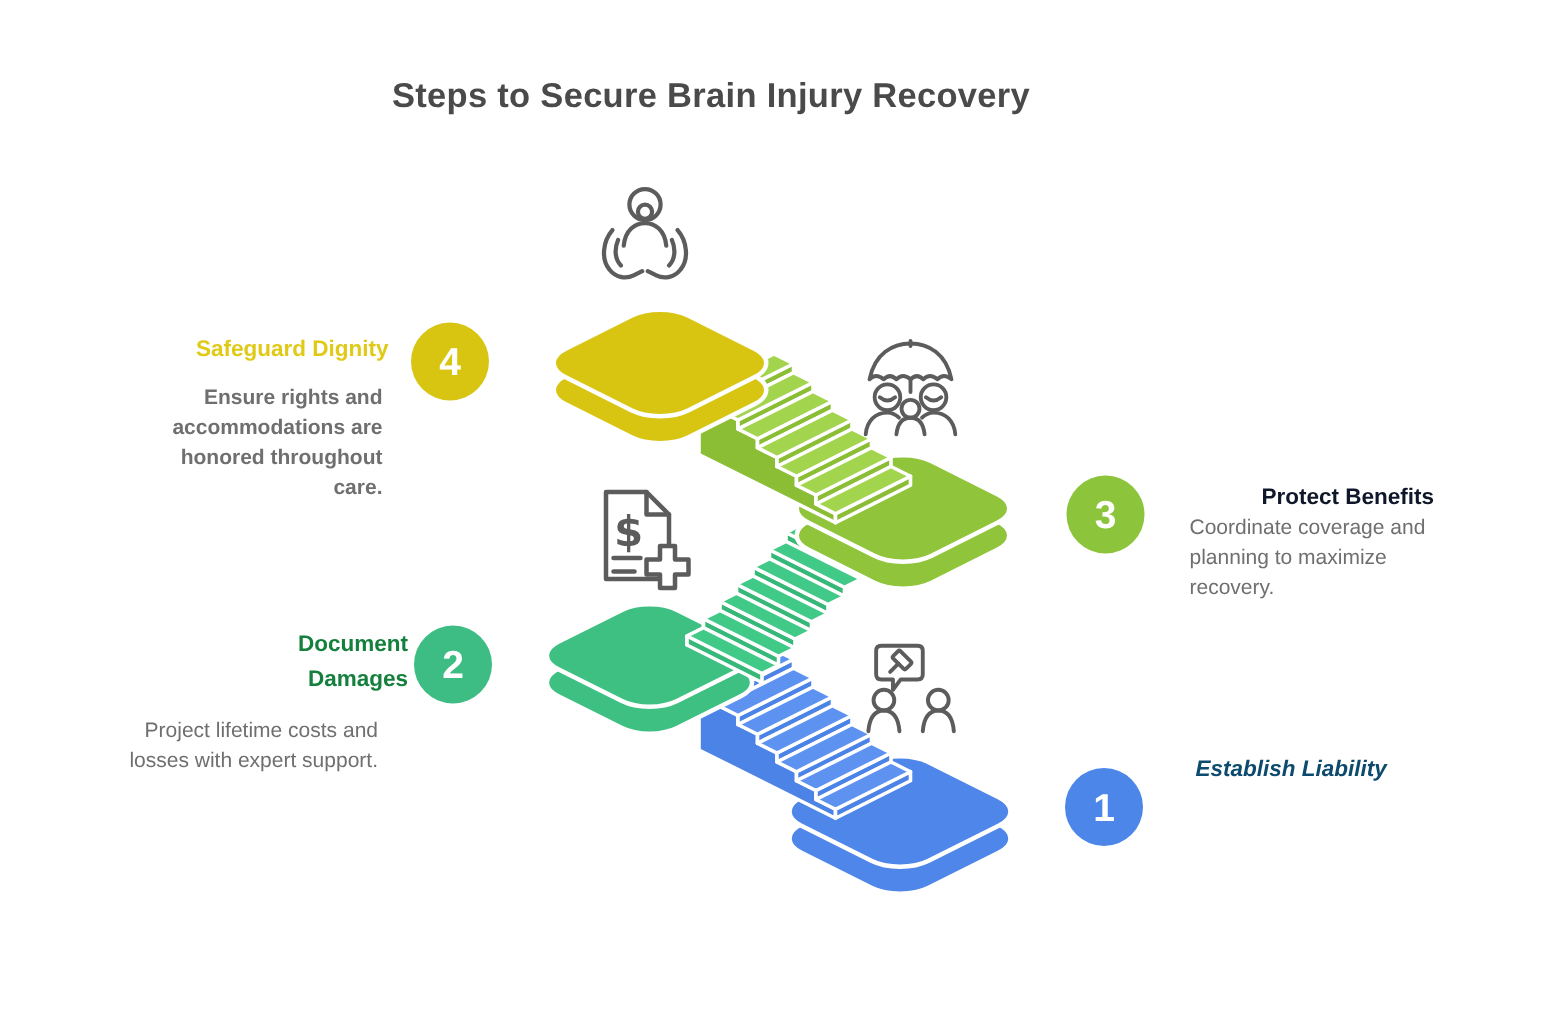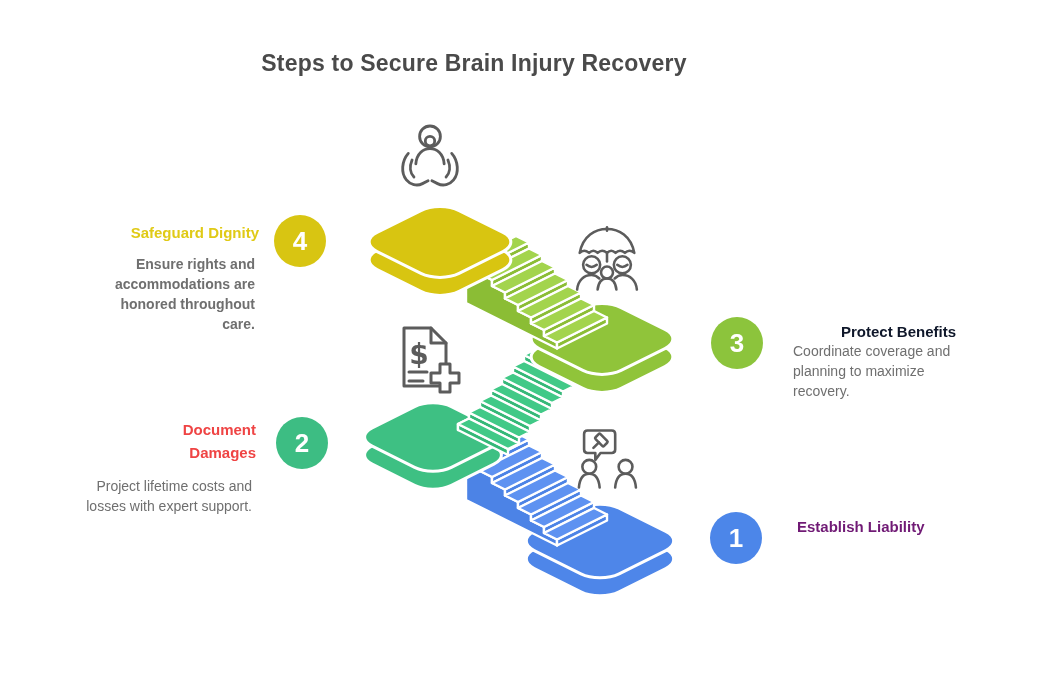--- a/index.html
+++ b/index.html
@@ -21,23 +21,23 @@
     position:absolute;width:52px;height:52px;border-radius:50%;
     color:#fff;font-size:26px;font-weight:bold;text-align:center;line-height:52px;
   }
   .badge-1{left:710px;top:512px;background:#4c86e9;}
   .badge-2{left:276px;top:417px;background:#3dbd83;}
   .badge-3{left:711px;top:317px;background:#8cc43c;}
   .badge-4{left:274px;top:215px;background:#d8c512;}
   .step-heading{position:absolute;margin:4px;font-size:15px;font-weight:bold;line-height:23px;}
   .step-body{position:absolute;margin:0;font-size:14px;line-height:20px;color:#6f6f6f;}
   .align-r{text-align:right;}
-  .h-1{left:793px;top:511px;width:210px;color:#701a75;}
+  .h-1{left:793px;top:497px;width:210px;color:#0c4a6e;font-style:italic;}
   .b-1{left:793px;top:548px;width:180px;}
-  .h-2{left:122px;top:414px;width:130px;color:#ef4444;}
+  .h-2{left:138px;top:414px;width:130px;color:#15803d;}
   .b-2{left:72px;top:476px;width:180px;}
   .h-3{left:837px;top:316px;width:200px;color:#0f172a;}
   .b-3{left:793px;top:341px;width:178px;}
   .h-4{left:40px;top:217px;width:215px;color:#e0ca16;}
   .b-4{left:87px;top:254px;width:168px;font-weight:bold;}
 </style>
 </head>
 <body>
 
 <div class="stage">

